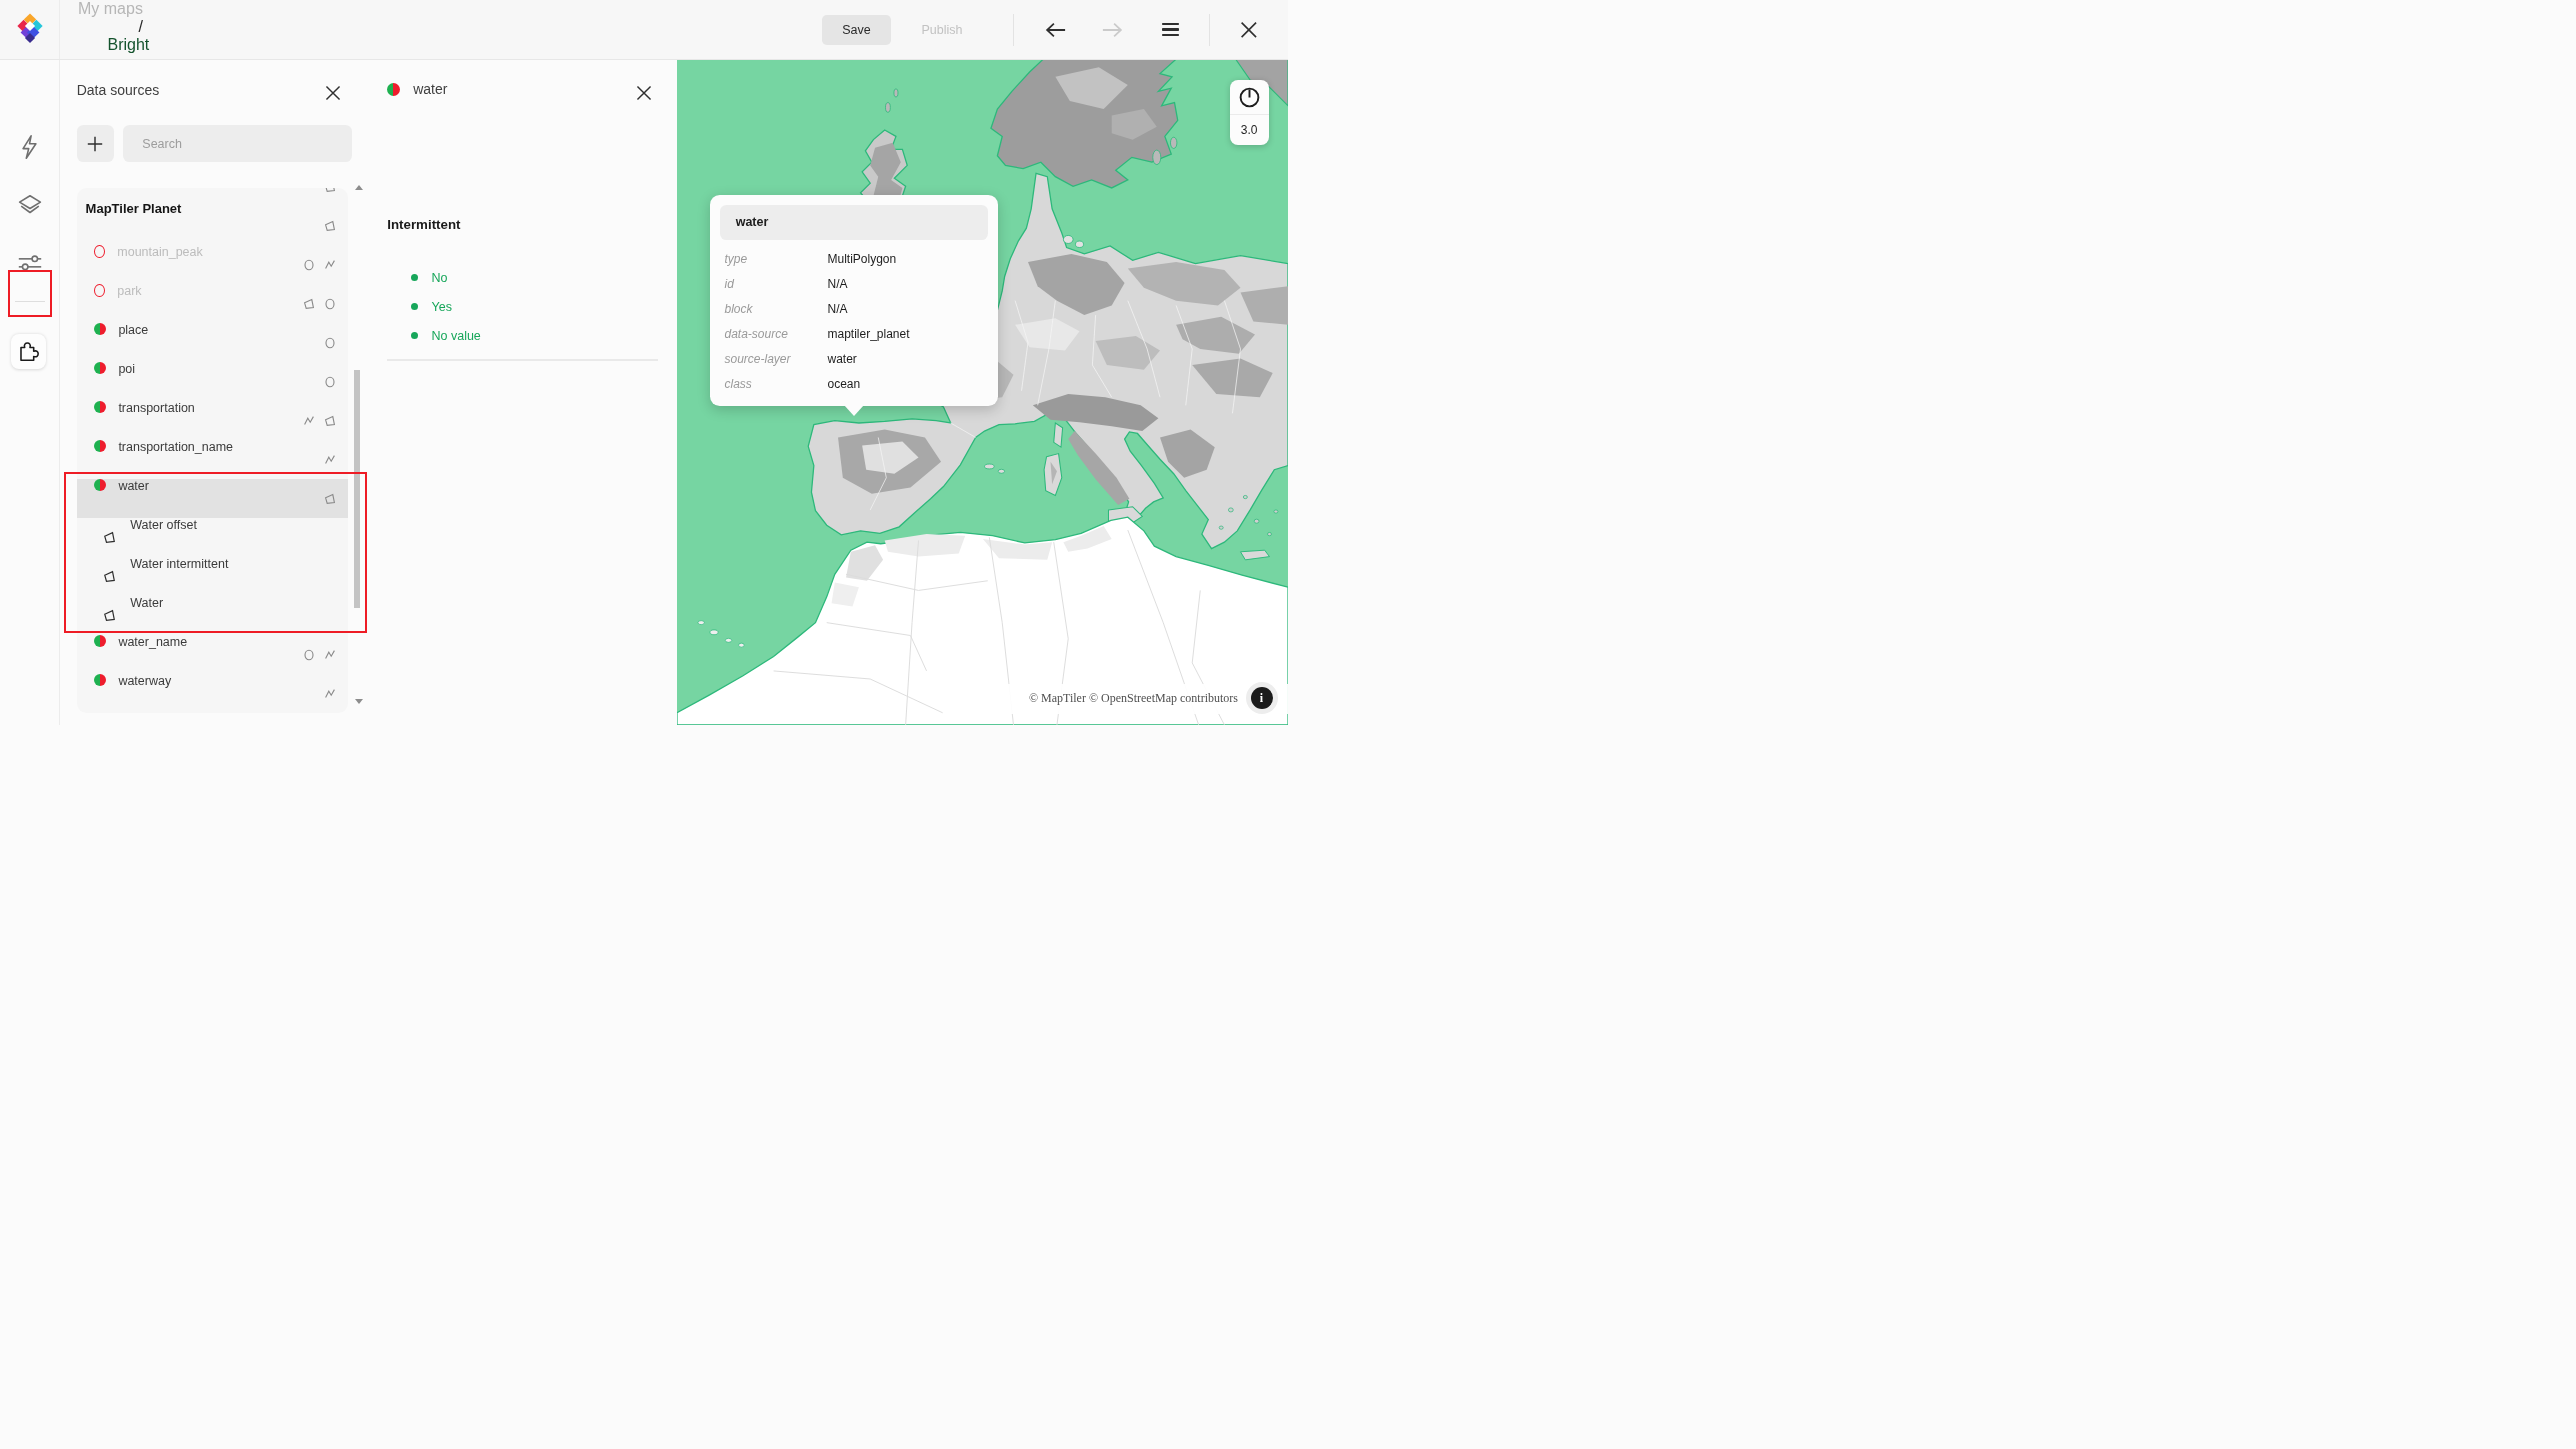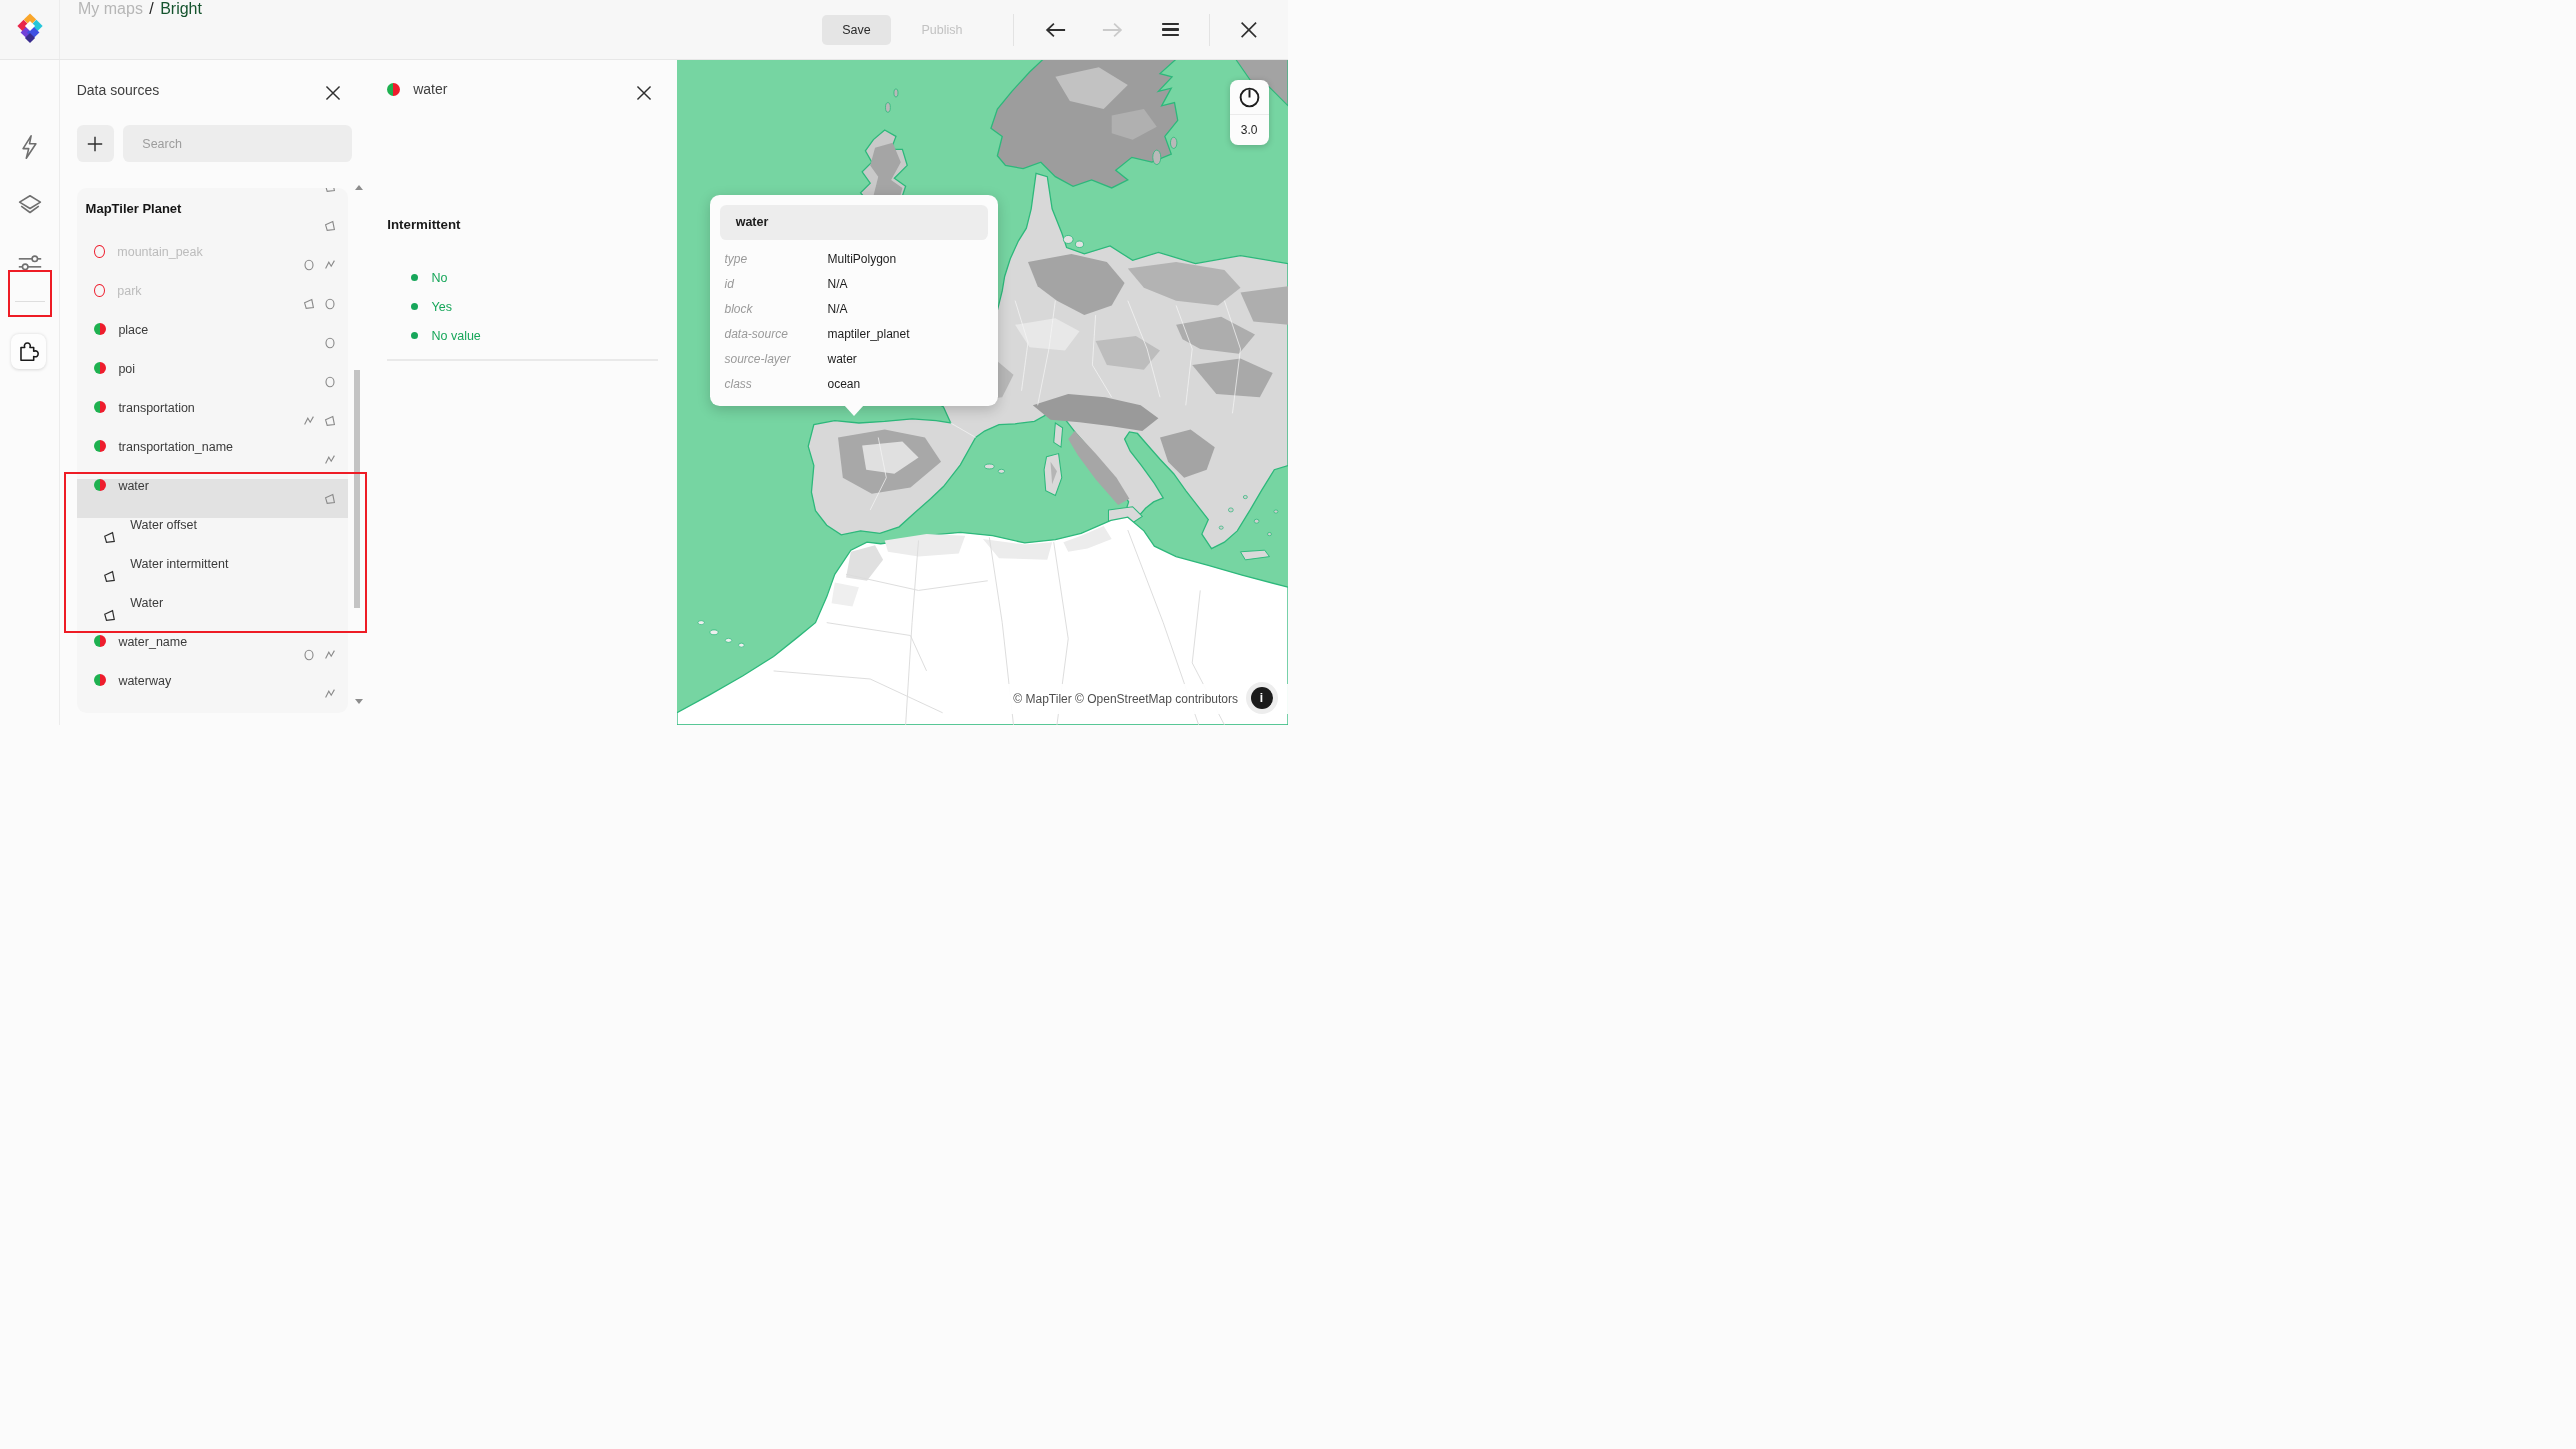--- a/index.html
+++ b/index.html
@@ -1,20 +1,20 @@
 <!DOCTYPE html>
 <html style="font-size:13px"><head>
 <meta charset="utf-8">
 <style>
   html,body{margin:0;padding:0;background:#fbfbfb;font-family:"Liberation Sans",sans-serif;-webkit-font-smoothing:antialiased;}
   #stage{position:relative;width:1288px;height:725px;overflow:hidden;background:#fbfbfb;}
   
   #topbar{position:absolute;left:0;top:0;width:1288px;height:59px;background:#f7f7f7;border-bottom:0.8px solid #e7e7e7;z-index:20;}
   #logo-box{position:absolute;left:0;top:0;width:59px;height:59px;border-right:0.8px solid #ececec;display:flex;align-items:center;justify-content:center;cursor:pointer;}
-  .crumb{position:absolute;top:0;height:59px;display:flex;align-items:flex-start;font-size:16px;}
+  .crumb{position:absolute;top:0;height:59px;display:flex;align-items:flex-end;font-size:16px;flex-direction:column;}
   #crumb-wrap{left:78px;}
   .crumb-muted{color:#b6b6b6;margin-right:6.4px;}
   .crumb-dark{color:#14532d;}
   .crumb-sep{color:#262626;margin-right:6.4px;}
   .tb-btn{position:absolute;top:14.5px;height:30px;display:flex;align-items:center;justify-content:center;font-size:12.5px;border-radius:4.8px;cursor:pointer;}
   #save-btn{left:822px;width:69px;background:#e5e5e5;color:#2a2a2a;}
   #publish-btn{left:904px;width:76px;color:#c2c2c2;}
   .tb-divider{position:absolute;top:13.7px;width:0.8px;height:32px;background:#e3e3e3;}
   .tb-icon{position:absolute;top:0;height:59px;width:35px;display:flex;align-items:center;justify-content:center;cursor:pointer;}
   .menu-bars{display:flex;flex-direction:column;gap:3.2px;width:17.7px;}
@@ -74,21 +74,21 @@
   .popup-row{display:flex;height:25px;align-items:center;padding:0 14.5px;}
   .popup-label{width:103px;font-size:12px;color:#9a9a9a;font-style:italic;}
   .popup-value{font-size:12px;color:#1d1d1d;}
   #popup-rows{padding-bottom:9.7px;}
   
   #map-ctl{position:absolute;right:19.3px;top:21px;width:39px;background:#fcfcfc;border-radius:8px;box-shadow:0 1.6px 6.4px rgba(0,0,0,.18);z-index:10;overflow:hidden;}
   #ctl-clock{height:34px;display:flex;align-items:center;justify-content:center;cursor:pointer;}
   #ctl-sep{height:0.8px;background:#ebebeb;}
   #ctl-zoom{height:30px;display:flex;align-items:center;justify-content:center;font-size:12px;color:#1f1f1f;cursor:pointer;}
   
-  #attrib-strip{position:absolute;right:0;bottom:11.3px;height:30px;width:333px;background:rgba(255,255,255,.92);z-index:9;}
+  #attrib-strip{position:absolute;right:0;bottom:11.3px;height:30px;width:333px;background:rgba(255,255,255,.92);z-index:9;font-family:Liberation Serif, serif;}
   #attrib-text{position:absolute;right:50px;top:0;height:30px;display:flex;align-items:center;font-size:12px;color:#4f4f4f;}
   #info-halo{position:absolute;right:10.5px;top:-1.6px;width:32px;height:32px;border-radius:50%;background:#ededed;display:flex;align-items:center;justify-content:center;cursor:pointer;}
   #info-btn{width:22px;height:22px;border-radius:50%;background:#1b1b1b;color:#fff;display:flex;align-items:center;justify-content:center;font-size:12px;font-weight:700;}
 </style>
 </head>
 <body>
 
 <div id="stage">
 
   <div id="topbar">

